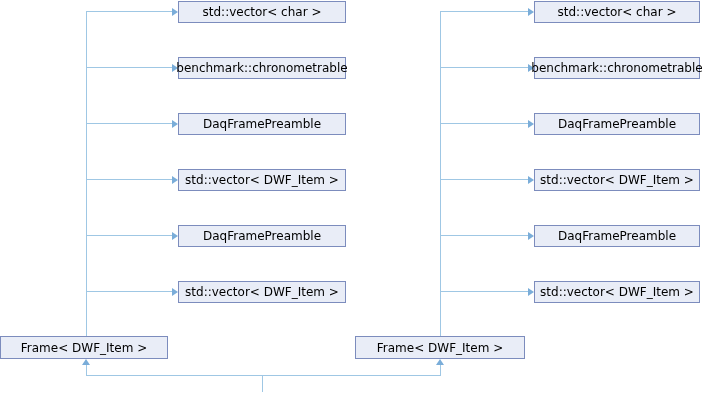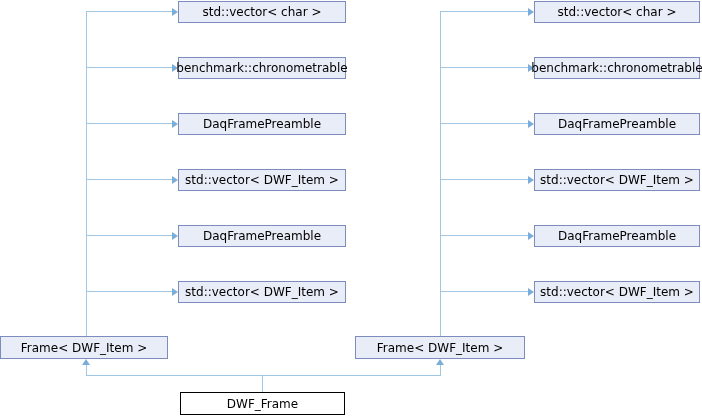--- a/index.html
+++ b/index.html
@@ -121,17 +121,14 @@
     <span>std::vector&lt; DWF_Item &gt;</span>
   </div>
 
   <div class="node" style="left:0px;top:336px;width:168px;height:23px;">
     <span>Frame&lt; DWF_Item &gt;</span>
   </div>
   <div class="node" style="left:355px;top:336px;width:170px;height:23px;">
     <span>Frame&lt; DWF_Item &gt;</span>
   </div>
 
-  <div class="node main" style="left:180px;top:392px;width:165px;height:23px;">
-    <span>DWF_Frame</span>
-  </div>
 
 </div>
 
 </body></html>

